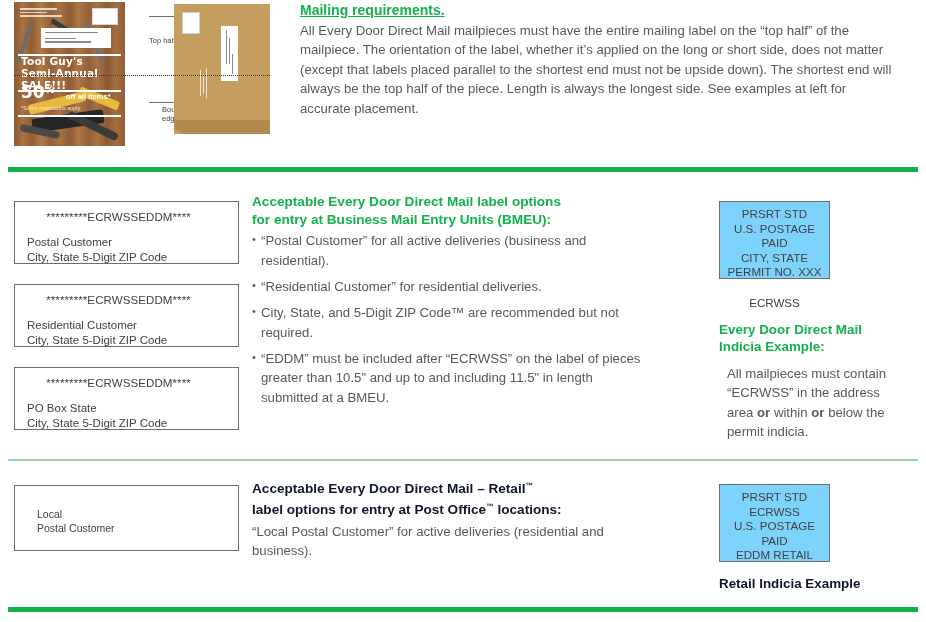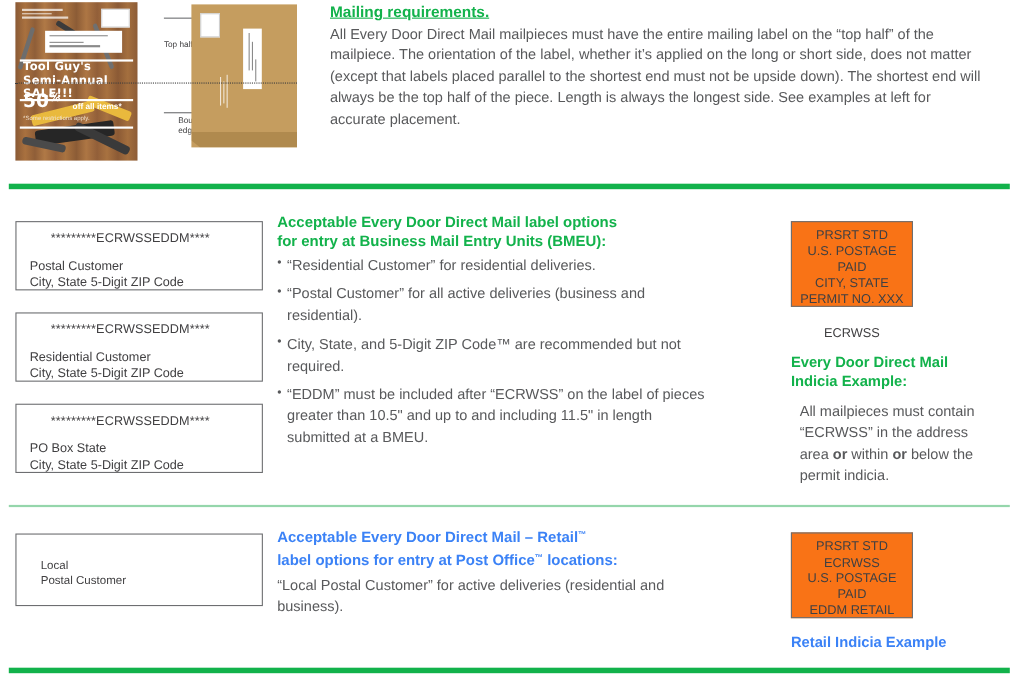--- a/index.html
+++ b/index.html
@@ -12,21 +12,21 @@
   .page{position:absolute;inset:0;}
 
   
   .rule{position:absolute;left:8px;width:910px;background:#12b24b;}
   .rule-top{top:167px;height:5px;}
   .rule-bottom{top:607px;height:5px;}
   .rule-mid{top:459px;height:2px;background:#95d6ab;}
 
   
   .h-green{color:#12b24b;font-weight:bold;}
-  .h-blue{color:#3b82f6;font-weight:bold;}
+  .h-blue{color:#0f172a;font-weight:bold;}
 
   
   .art{position:absolute;left:14px;top:2px;width:256px;height:146px;}
 
   .flyer{position:absolute;left:0;top:0;width:111px;height:144px;overflow:hidden;
         background:linear-gradient(90deg,#8a5a36 0%,#a9713f 8%,#8f5e38 16%,#b07946 24%,
                                         #94603a 33%,#a97340 41%,#8c5c36 50%,#ad7644 58%,
                                         #925f39 67%,#a87240 75%,#8b5a35 84%,#a46f3e 92%,#8d5c37 100%);}
   .flyer .ret{position:absolute;left:6px;top:6px;width:44px;height:13px;}
   .flyer .ret i{display:block;height:1.5px;background:rgba(255,255,255,.72);margin-bottom:2px;}
@@ -109,21 +109,21 @@
   .mid-copy li{position:relative;padding-left:9px;font-size:13.2px;line-height:19.6px;
                color:#58595b;margin-bottom:6.5px;}
   .mid-copy li:before{content:"\2022";position:absolute;left:0;top:-1px;font-size:11px;color:#58595b;}
 
   .bot-copy{position:absolute;left:252px;top:477px;width:400px;}
   .bot-copy h3{margin:0 0 3px 0;font-size:13.6px;line-height:17.8px;}
   .bot-copy h3 sup{font-size:7.5px;vertical-align:5px;font-weight:bold;}
   .bot-copy p{margin:0;font-size:13.2px;line-height:19.4px;color:#58595b;}
 
   
-  .indicia{position:absolute;border:1px solid #6d6e71;background:#f97316;box-sizing:border-box;
+  .indicia{position:absolute;border:1px solid #6d6e71;background:#7dd3fc;box-sizing:border-box;
            text-align:center;font-size:11.6px;line-height:14.6px;color:#414042;padding-top:5px;}
   .ind1{left:719px;top:201px;width:111px;height:78px;}
   .ind2{left:719px;top:484px;width:111px;height:78px;}
   .ecrwss-line{position:absolute;left:719px;top:296px;width:111px;text-align:center;
                font-size:11.6px;color:#414042;}
 
   .right-copy{position:absolute;left:719px;top:321px;width:196px;}
   .right-copy h3{margin:0 0 1px 0;font-size:13.4px;line-height:17.4px;}
   .right-copy p{margin:8px;font-size:13.2px;line-height:19.4px;color:#58595b;}
   .right-copy b{color:#58595b;font-weight:bold;}
@@ -227,22 +227,22 @@
       <span>City, State 5-Digit ZIP Code</span>
     </div>
   </div>
 
   <div class="mid-copy">
     <h3 class="h-green">
       <span>Acceptable Every Door Direct Mail label options</span><br>
       <span>for entry at Business Mail Entry Units (BMEU):</span>
     </h3>
     <ul>
+      <li>“Postal Customer” for all active deliveries (business and residential).</li>
       <li>“Residential Customer” for residential deliveries.</li>
-      <li>“Postal Customer” for all active deliveries (business and residential).</li>
       <li>City, State, and 5-Digit ZIP Code™ are recommended but not required.</li>
       <li>“EDDM” must be included after “ECRWSS” on the label of pieces greater than 10.5" and up to and including 11.5" in length submitted at a BMEU.</li>
     </ul>
   </div>
 
   <div class="indicia ind1">
     <div>PRSRT STD</div>
     <div>U.S. POSTAGE</div>
     <div>PAID</div>
     <div>CITY, STATE</div>

